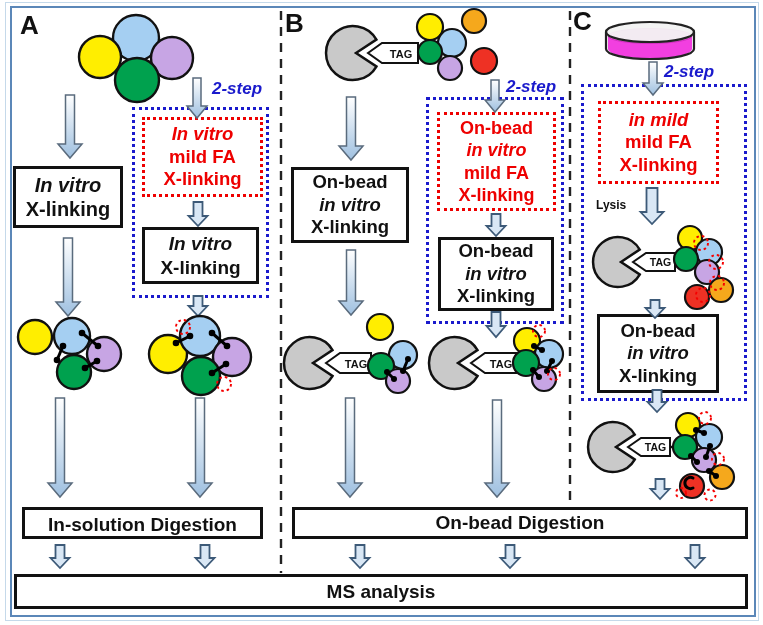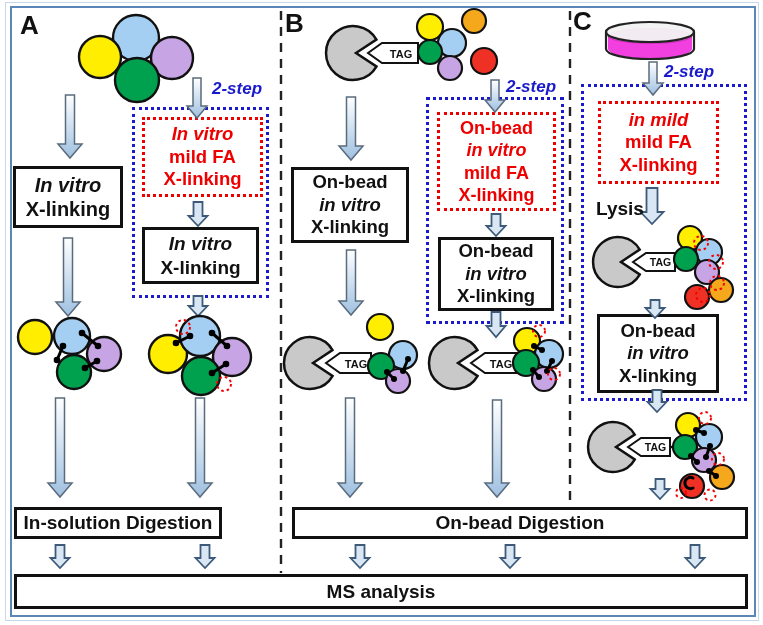--- a/index.html
+++ b/index.html
@@ -11,21 +11,21 @@
   .layer-boxes{left:0;top:0;width:763px;height:625px;z-index:1;}
   .layer-svg{left:0;top:0;width:763px;height:625px;z-index:2;pointer-events:none;}
   .layer-text{left:0;top:0;width:763px;height:625px;z-index:3;pointer-events:none;}
   .box{box-sizing:border-box;border:3px solid #111;background:#fff;display:flex;flex-direction:column;
        align-items:center;justify-content:center;text-align:center;font-weight:bold;line-height:1.22;}
   .dotted-blue{box-sizing:border-box;border:3.5px dotted #1a1acc;background:transparent;}
   .dotted-red{box-sizing:border-box;border:3px dotted #ee0000;background:transparent;color:#ee0000;}
   .it{font-style:italic;}
   .plabel{font-weight:bold;font-size:26px;}
   .two-step{color:#1a1acc;font-weight:bold;font-style:italic;font-size:17px;white-space:nowrap;}
-  .smalllab{font-weight:bold;font-size:19px;white-space:nowrap;}
+  .smalllab{font-weight:bold;font-size:12px;white-space:nowrap;}
   .f20{font-size:20px;} .f19{font-size:19px;} .f18{font-size:18.5px;}
   .xl line{stroke:#000;stroke-width:3;}
   .xl circle{fill:#000;stroke:none;}
   .fa{fill:none;stroke:#f50000;stroke-width:1.9;stroke-dasharray:2.6 3;}
   .cell{stroke:#111;stroke-width:2.4;}
   .cellsm{stroke:#111;stroke-width:2.2;}
   .pac{fill:#c9c9c9;stroke:#111;stroke-width:2.5;}
   .tagbox{fill:#fff;stroke:#111;stroke-width:2;}
   .tagtext{font-family:"Liberation Sans",sans-serif;font-weight:bold;font-size:11px;text-anchor:middle;fill:#111;}
   .bigarrow{fill:url(#agrad);stroke:#5a6b7d;stroke-width:1.5;}
@@ -80,21 +80,21 @@
       <span class="it">in mild</span>
       <span>mild FA</span>
       <span>X-linking</span>
     </div>
     <div class="abs box f18" style="left:597px;top:314px;width:122px;height:79px;">
       <span>On-bead</span>
       <span class="it">in vitro</span>
       <span>X-linking</span>
     </div>
 
-    <div class="abs box f19" style="left:14px;top:507px;width:208px;height:32px;">
+    <div class="abs box f19" style="left:22px;top:507px;width:241px;height:32px;justify-content:flex-end;">
       <span>In-solution Digestion</span>
     </div>
     <div class="abs box f19" style="left:14px;top:574px;width:734px;height:35px;">
       <span>MS analysis</span>
     </div>
     <div class="abs box f19" style="left:292px;top:507px;width:456px;height:32px;">
       <span>On-bead Digestion</span>
     </div>
   </div>
 

